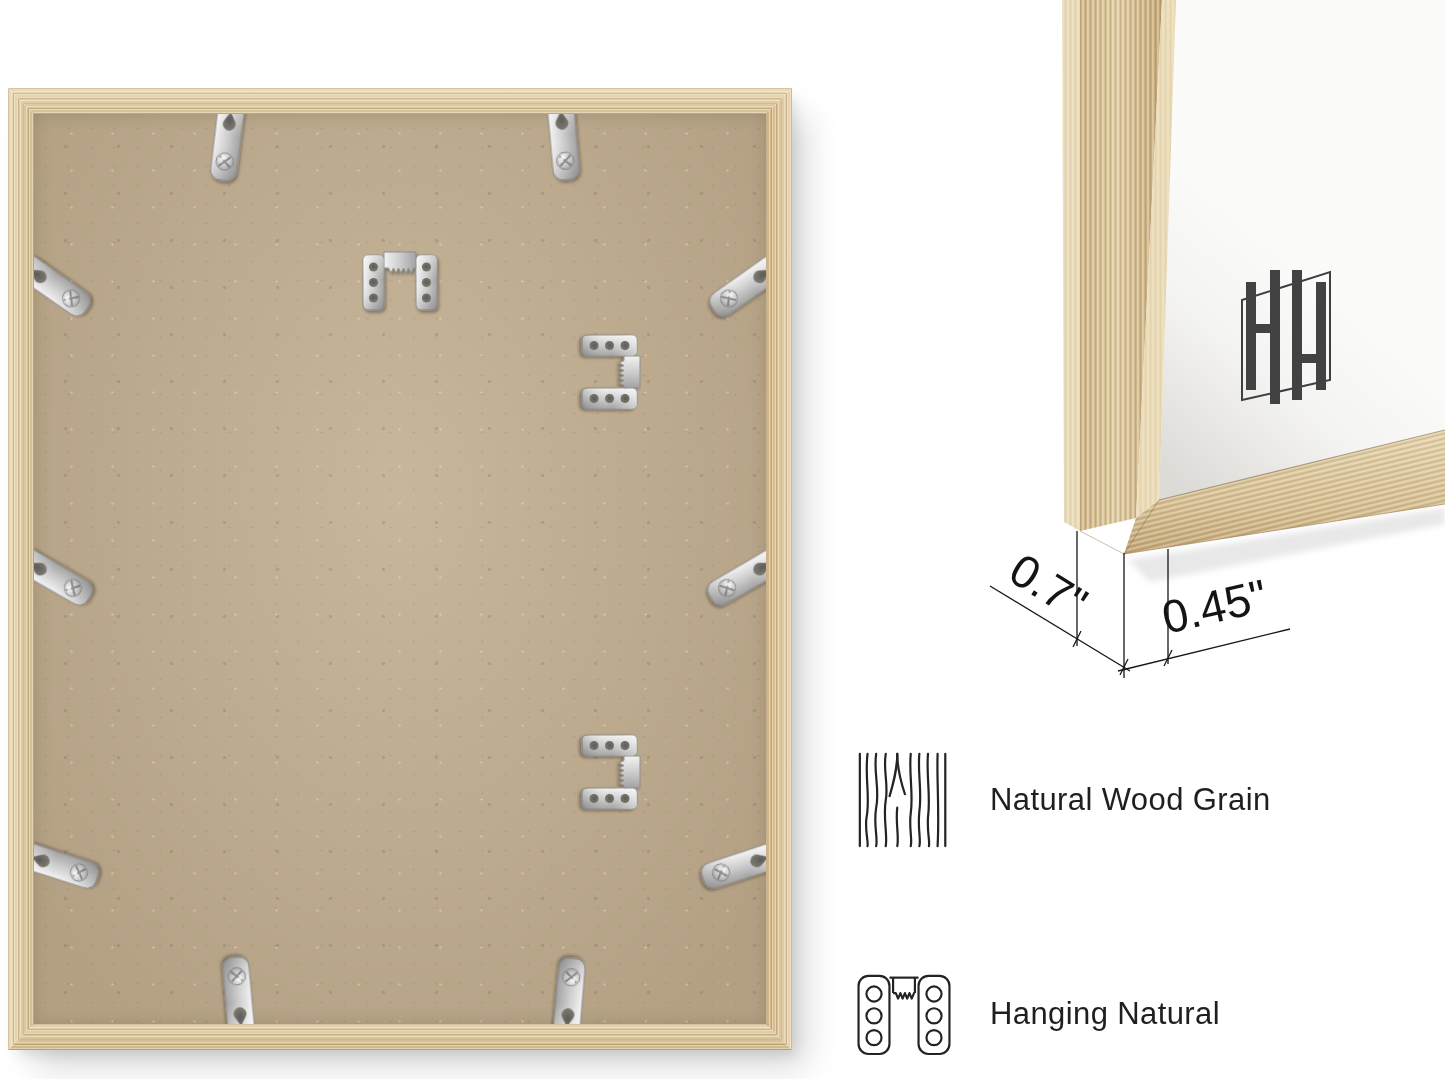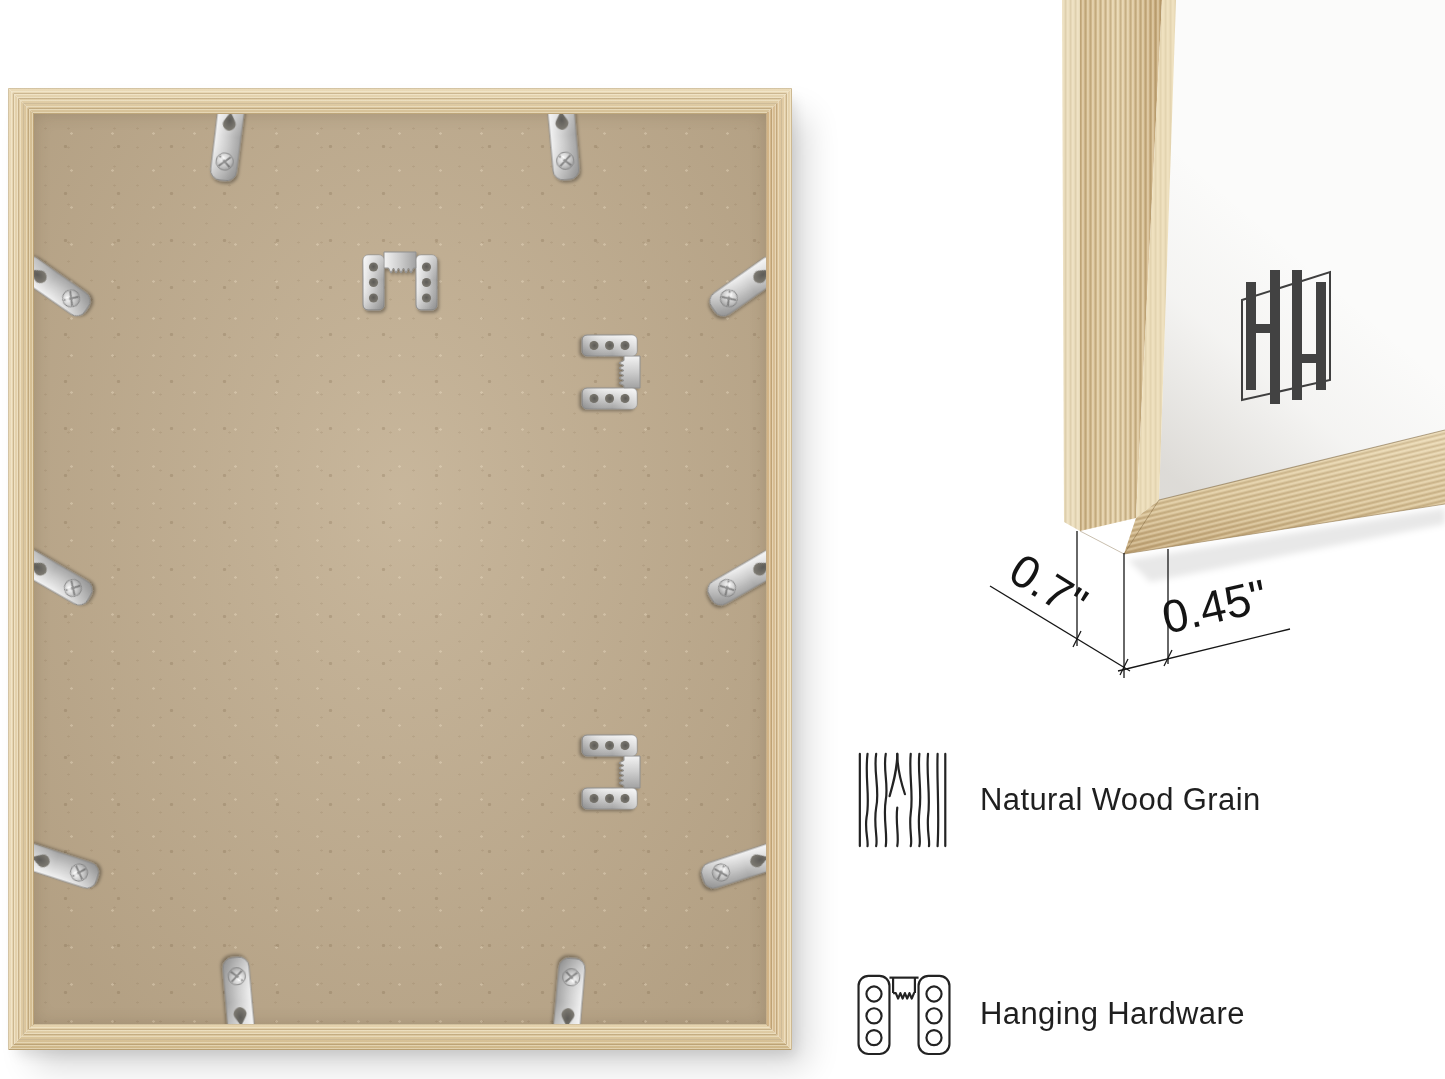--- a/index.html
+++ b/index.html
@@ -50,21 +50,21 @@
   .hang.rot{width:62px;height:76px;}
   .hang.rot svg{position:absolute;left:-7px;top:7px;transform:rotate(90deg);}
 
   
   .corner-svg{position:absolute;left:0;top:0;width:1445px;height:1079px;z-index:3;pointer-events:none;}
   .corner-svg text{font-family:"Liberation Sans",sans-serif;fill:#141414;}
 
   
   .feature-row{position:absolute;left:852px;width:580px;height:104px;display:flex;align-items:center;z-index:4;}
   .ficon{width:104px;height:104px;display:flex;align-items:center;justify-content:center;flex:0 0 104px;}
-  .flabel{margin-left:24px;font-size:31px;letter-spacing:.4px;color:#1f1f1f;white-space:nowrap;}
+  .flabel{margin-left:34px;font-size:31px;letter-spacing:.4px;color:#1f1f1f;white-space:nowrap;}
   .hidden-defs{position:absolute;width:0;height:0;overflow:hidden;}
 </style>
 </head>
 <body>
 
 <svg class="hidden-defs" aria-hidden="true">
   <defs>
     <linearGradient id="metalG" x1="0" y1="0" x2="1" y2="0">
       <stop offset="0" stop-color="#f3f3f3"></stop>
         <stop offset=".5" stop-color="#cdcdcd"></stop>
@@ -303,16 +303,16 @@
         <path d="M43 10 V27 M67 10 V27"></path>
         <path d="M43 27 H46 L48.5 33 L51 27 L53.5 33 L56 27 L58.5 33 L61 27 L63.5 33 L66 27 H67"></path>
         <circle cx="22" cy="28" r="8.3"></circle>
           <circle cx="22" cy="52" r="8.3"></circle>
           <circle cx="22" cy="76" r="8.3"></circle>
         <circle cx="88" cy="28" r="8.3"></circle>
           <circle cx="88" cy="52" r="8.3"></circle>
           <circle cx="88" cy="76" r="8.3"></circle>
       </svg>
     </span>
-    <span class="flabel">Hanging Hardware</span>
+    <span class="flabel">Hanging Natural</span>
   </div>
 
 </div>
 
 </body></html>

